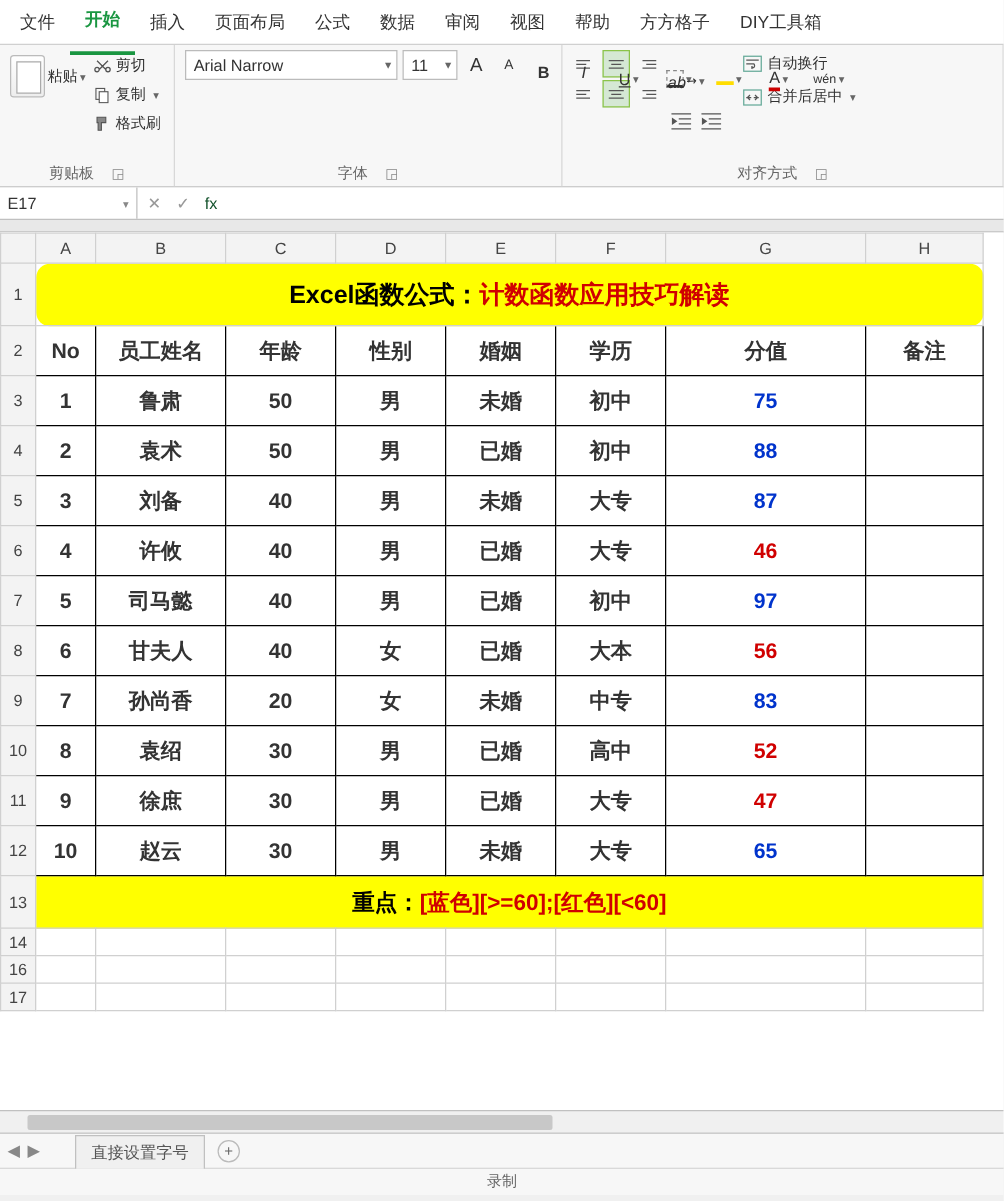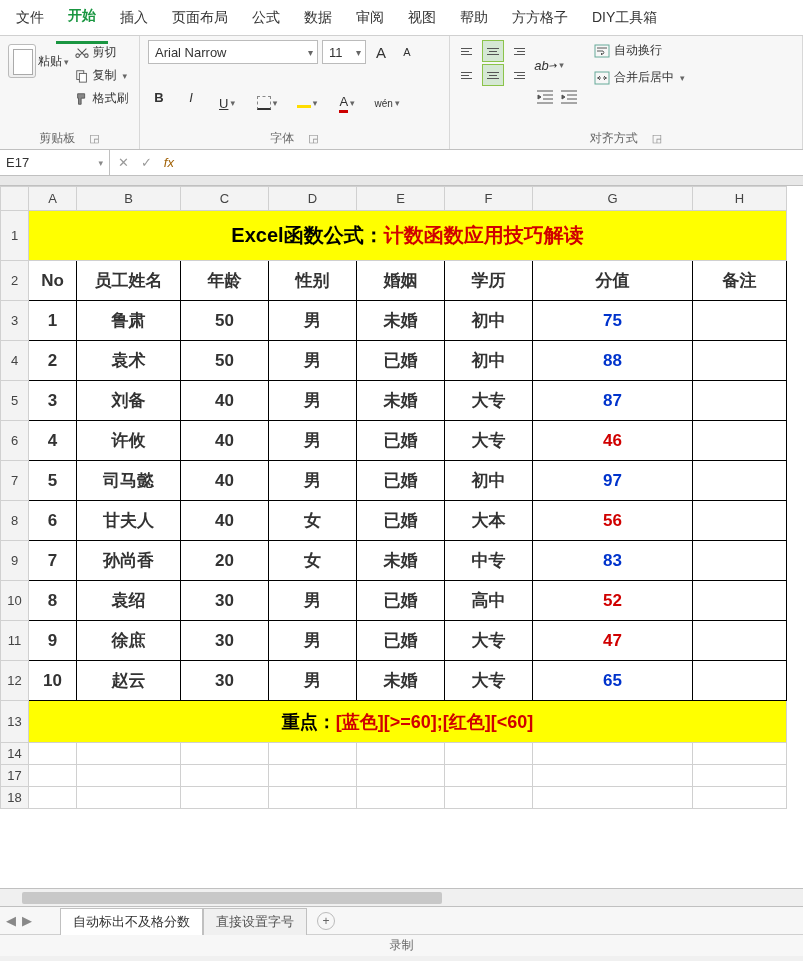--- a/index.html
+++ b/index.html
@@ -47,21 +47,21 @@
 .fbar-input { flex: 1; padding: 0 6px; font-size: 13px; }
 .fbar-spacer { height: 10px; background: #e8e8e8; border-bottom: 1px solid #c0c0c0; }
 
 
 .grid-wrap { background: #fff; position: relative; overflow: hidden; height: 720px; }
 .grid { border-collapse: collapse; table-layout: fixed; }
 .grid th, .grid td { border: 1px solid #d0d0d0; font-size: 13px; text-align: center; vertical-align: middle; }
 .colhdr th { background: #f3f3f3; height: 24px; font-weight: normal; color: #444; }
 .rowhdr { background: #f3f3f3; width: 28px; font-size: 12px; color: #444; text-align: center; }
 .corner { background: #f3f3f3; width: 28px; }
-.title-row td.content { background: #ffff00; height: 50px; font-size: 20px; font-weight: bold; }
+.title-row td.content { background: #ffff00; height: 50px; font-size: 20px; font-weight: bold; border-radius: 11px; }
 .title-row .black { color: #000; }
 .title-row .red { color: #d00000; }
 .data td.content { border: 1.5px solid #000; height: 40px; font-size: 17px; font-weight: bold; }
 .hdr-row td.content { font-size: 17px; font-weight: bold; }
 .sc-blue { color: #0033cc; }
 .sc-red { color: #d00000; }
 .footer-row td.content { background: #ffff00; height: 42px; font-size: 18px; font-weight: bold; }
 .footer-row .black { color: #000; }
 .footer-row .red { color: #d00000; }
 .empty-row td { height: 22px; }
@@ -129,21 +129,21 @@
           </div>
       </div>
     </div>
     <div class="label">
         <span>剪贴板</span>
         <span class="dlg-launcher">◲</span>
       </div>
   </div>
 
   <div class="rgroup" style="width:310px">
-    <div class="body" style="flex-direction:column; width:100%">
+    <div class="body" style="flex-direction:row; width:100%">
       <div class="font-row1">
         <div class="fselect" style="width:170px">Arial Narrow</div>
         <div class="fselect" style="width:44px">11</div>
         <div class="icon-btn" style="font-size:15px">A</div>
         <div class="icon-btn" style="font-size:11px">A</div>
       </div>
       <div class="font-row2">
         <div class="icon-btn" style="font-weight:bold">B</div>
         <div class="icon-btn" style="font-style:italic">I</div>
         <div class="icon-btn wd">
@@ -250,21 +250,21 @@
         <span class="dlg-launcher">◲</span>
       </div>
   </div>
 </div>
 
 <div class="fbar">
   <div class="namebox">E17</div>
   <div class="fbar-btns">
     <span>✕</span>
     <span>✓</span>
-    <span style="font-style:italic;color:#a16207">fx</span>
+    <span style="color:#14532d">fx</span>
   </div>
   <div class="fbar-input"></div>
 </div>
 <div class="fbar-spacer"></div>
 
 <div class="grid-wrap">
 <table class="grid">
   <colgroup>
     <col style="width:28px">
         <col class="narrow-a">
@@ -423,32 +423,32 @@
           <td></td>
           <td></td>
           <td></td>
           <td></td>
           <td></td>
           <td></td>
           <td></td>
           <td></td>
         </tr>
   <tr class="empty-row">
+          <td class="rowhdr">16</td>
+          <td></td>
+          <td></td>
+          <td></td>
+          <td></td>
+          <td></td>
+          <td></td>
+          <td></td>
+          <td></td>
+        </tr>
+  <tr class="empty-row">
           <td class="rowhdr">17</td>
-          <td></td>
-          <td></td>
-          <td></td>
-          <td></td>
-          <td></td>
-          <td></td>
-          <td></td>
-          <td></td>
-        </tr>
-  <tr class="empty-row">
-          <td class="rowhdr">18</td>
           <td></td>
           <td></td>
           <td></td>
           <td></td>
           <td></td>
           <td></td>
           <td></td>
           <td></td>
         </tr>
 </tbody>
@@ -456,19 +456,18 @@
 <div class="hscroll">
       <div class="thumb"></div>
     </div>
 </div>
 
 <div class="tabs" style="position:relative">
   <div class="nav">
       <span>◀</span>
       <span>▶</span>
     </div>
-  <div class="tab">自动标出不及格分数</div>
   <div class="tab inactive">直接设置字号</div>
   <div class="add">+</div>
 </div>
 <div class="status">
     <span>录制</span>
   </div>
 
 </body></html>

